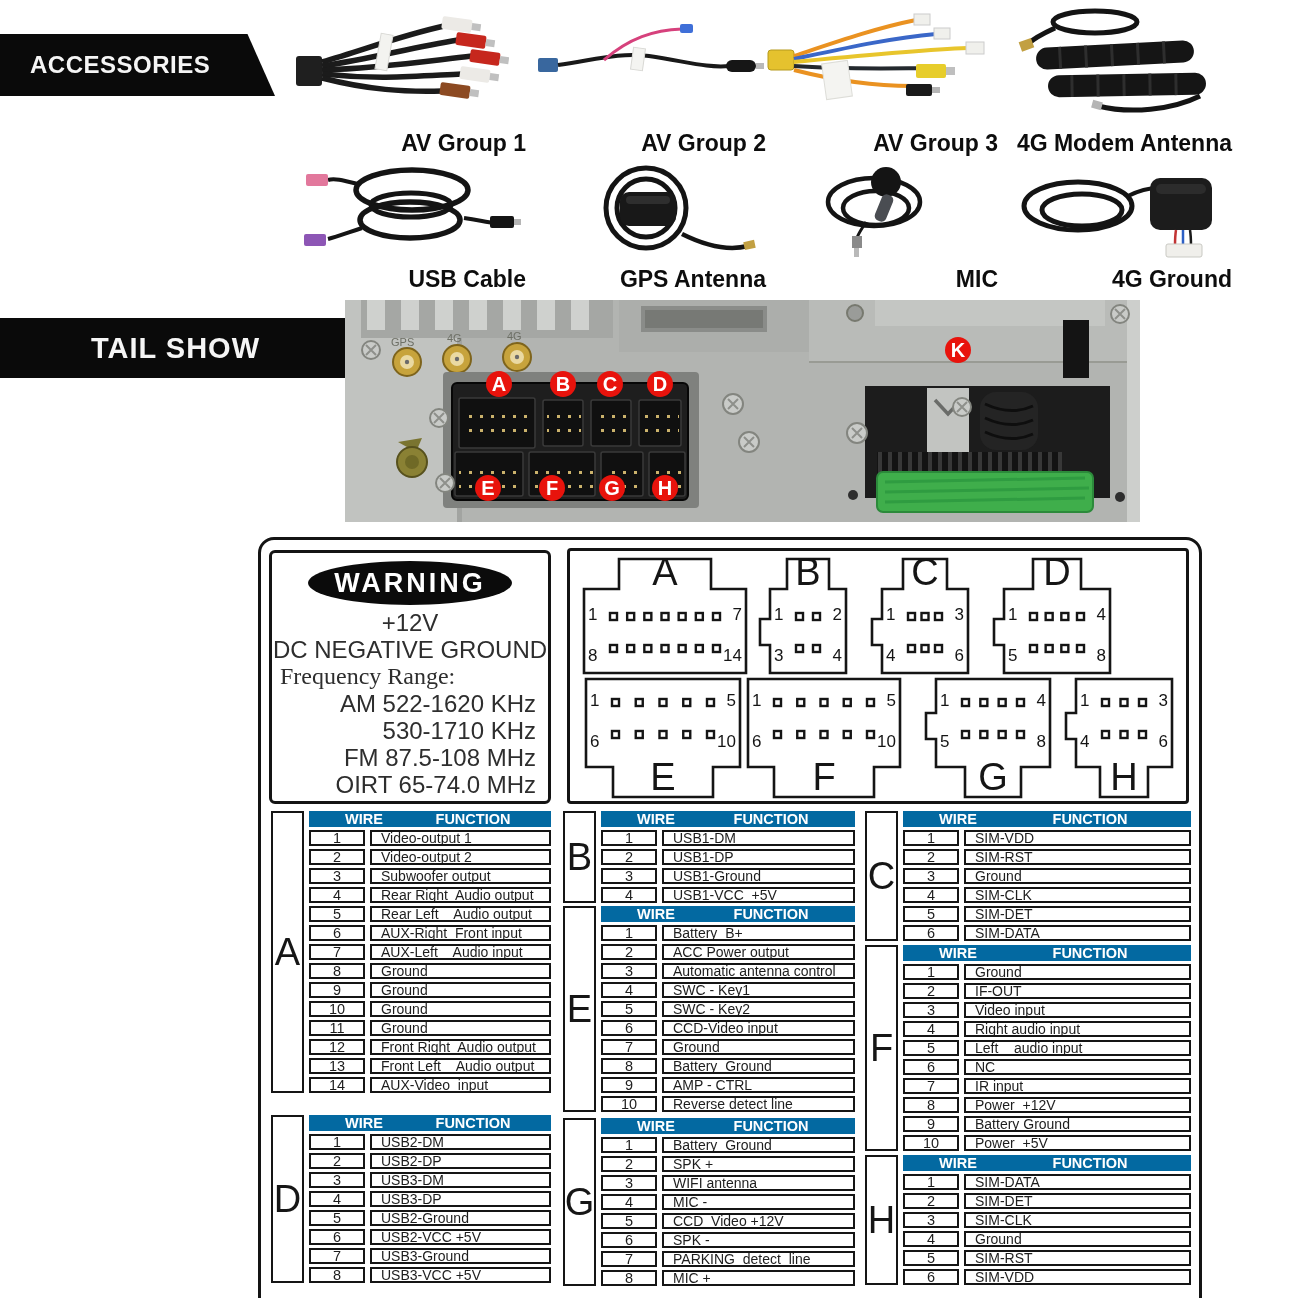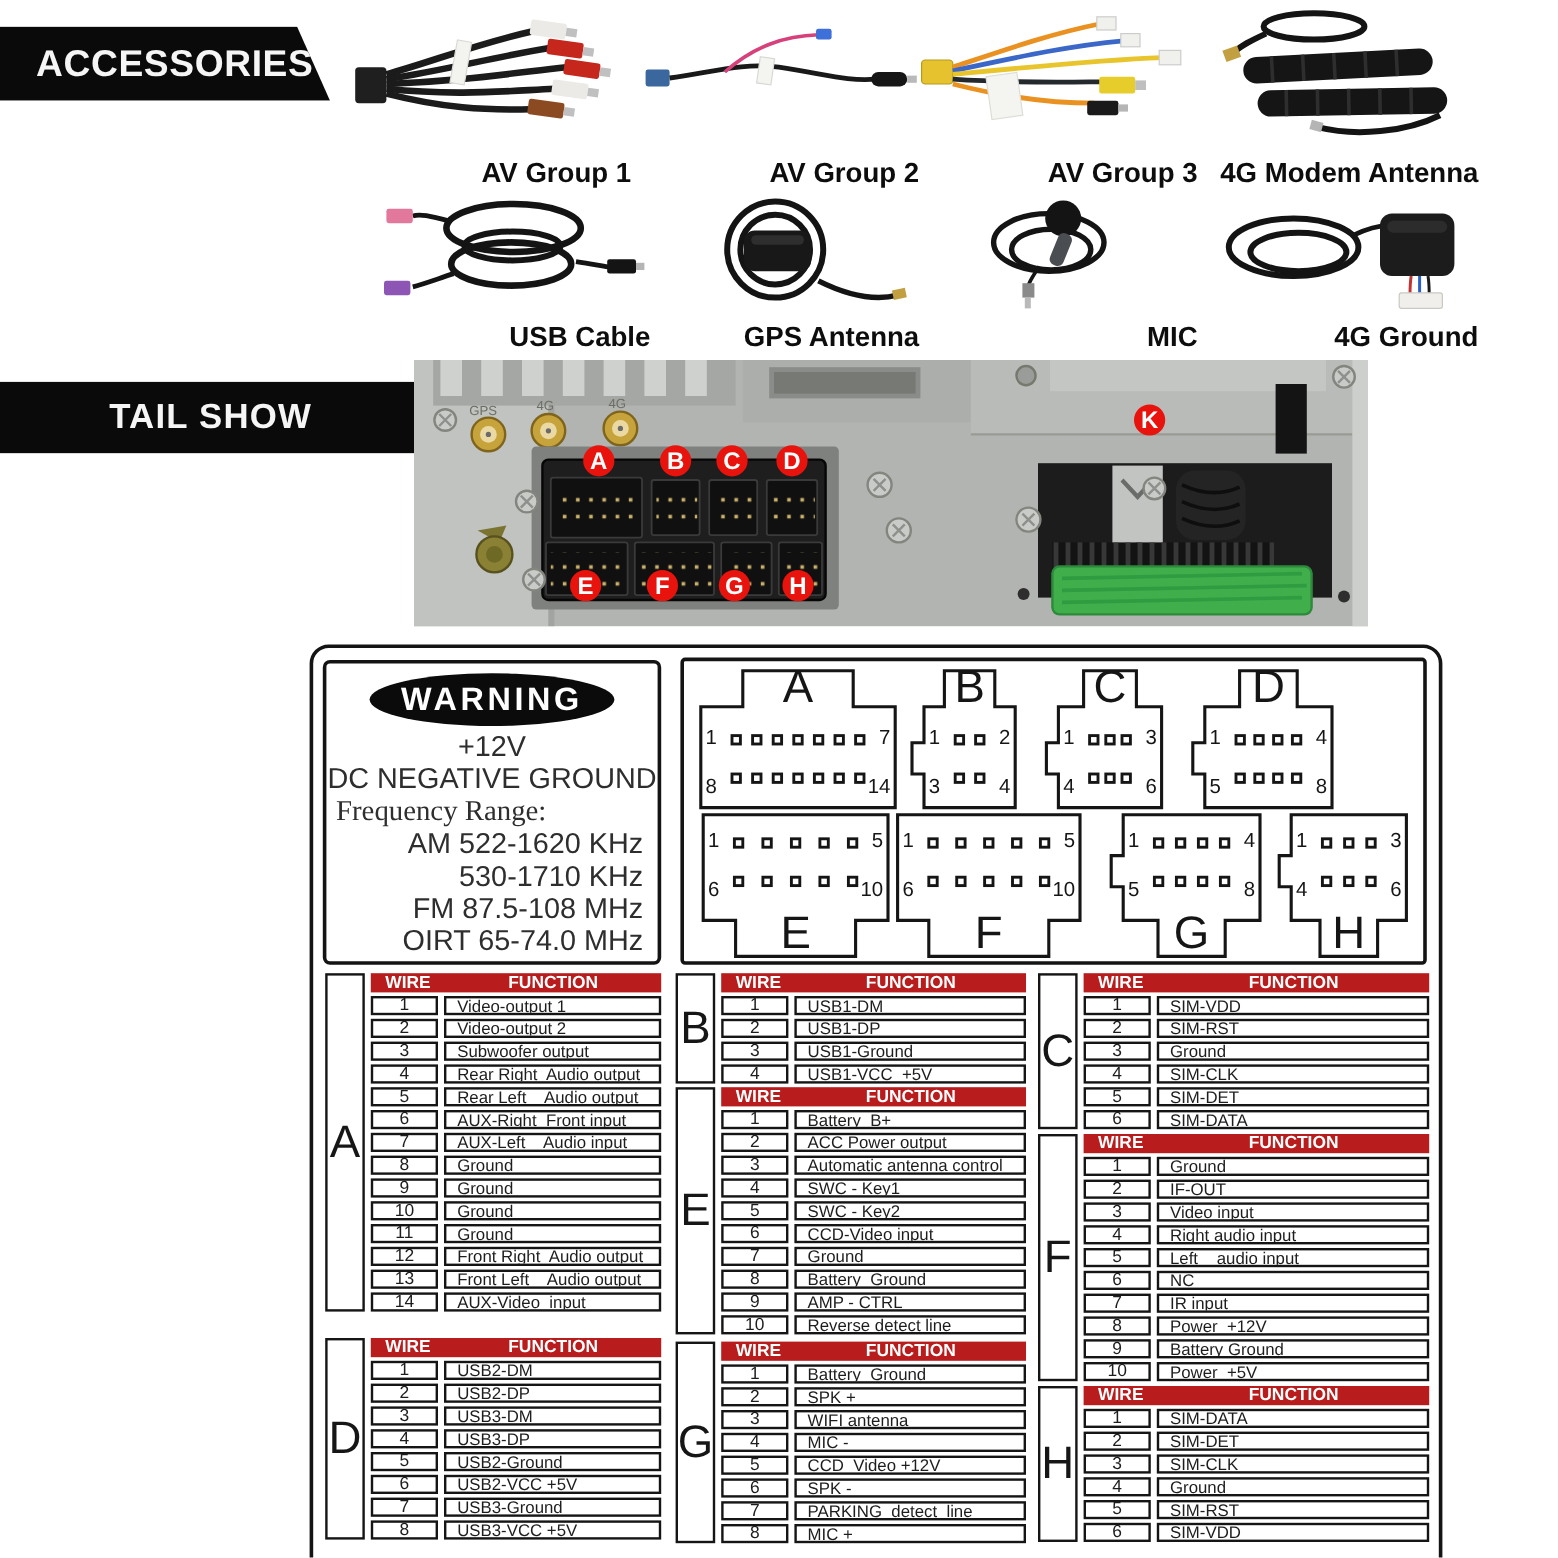--- a/index.html
+++ b/index.html
@@ -1,21 +1,21 @@
 <!DOCTYPE html>
 <html><head>
 <meta charset="utf-8">
 <style>
   html,body{margin:0;padding:0;}
   body{width:1298px;height:1298px;background:#ffffff;font-family:"Liberation Sans",sans-serif;position:relative;overflow:hidden;}
   .abs{position:absolute;}
 
   
   .banner{position:absolute;background:#0a0a0a;color:#f5f5f5;display:flex;align-items:center;}
-  #accessories-banner{left:0;top:22px;width:240px;height:62px;clip-path:polygon(0 0,90% 0,100% 100%,0 100%);font-size:31px;font-weight:bold;letter-spacing:.5px;padding-left:30px;width:245px;}
+  #accessories-banner{left:0;top:34px;width:240px;height:62px;clip-path:polygon(0 0,90% 0,100% 100%,0 100%);font-size:24px;font-weight:bold;letter-spacing:.5px;padding-left:30px;width:245px;}
   #tail-banner{left:0;top:318px;width:315px;height:60px;clip-path:polygon(0 0,86% 0,100% 50%,90% 100%,0 100%);font-size:29px;font-weight:bold;letter-spacing:1px;padding-left:91px;}
 
   
   .acc-cell{position:absolute;width:232px;text-align:right;}
   .acc-img{width:232px;}
   .acc-label{font-size:23px;font-weight:600;color:#0d0d0d;margin-top:2px;}
 
   
   #tail-photo{left:345px;top:300px;width:795px;height:222px;}
 
@@ -25,21 +25,21 @@
   #warning-oval{width:204px;height:44px;background:#0b0b0b;border-radius:50%;margin:8px auto 4px auto;color:#fff;font-size:27px;font-weight:bold;letter-spacing:3px;line-height:44px;}
   .warn-line{font-size:24px;line-height:27px;}
   .warn-left{text-align:left;padding-left:8px;font-family:Liberation Serif, serif;}
   .warn-right{text-align:right;padding-right:12px;}
   #diagram-box{left:306px;top:8px;width:622px;height:256px;border:3px solid #141414;border-radius:4px;box-sizing:border-box;}
 
   
   .wire-table{position:absolute;display:flex;align-items:stretch;}
   .letter-box{width:33px;border:2.6px solid #151515;margin-right:5px;display:flex;align-items:center;justify-content:center;font-size:38px;color:#161616;background:#fff;box-sizing:border-box;}
   .rows-box{flex:1;display:flex;flex-direction:column;gap:3px;}
-  .wt-header{height:16px;background:#b91c1c;color:#fff;display:flex;font-weight:bold;font-size:14.5px;line-height:16px;}
+  .wt-header{height:16px;background:#0369a1;color:#fff;display:flex;font-weight:bold;font-size:14.5px;line-height:16px;padding-left:24px;}
   .h-wire{width:62px;text-align:center;}
   .h-func{flex:1;text-align:center;}
   .wt-row{height:16px;display:flex;gap:5px;}
   .wire-cell{width:56px;border:2px solid #151515;box-sizing:border-box;text-align:center;font-size:14.5px;line-height:12px;color:#1d1d1d;}
   .func-cell{flex:1;border:2px solid #151515;box-sizing:border-box;padding-left:9px;font-size:14px;line-height:12px;color:#1d1d1d;white-space:pre;overflow:hidden;}
 </style>
 </head>
 <body>
 
 <div class="banner" id="accessories-banner">
@@ -124,21 +124,21 @@
     <g transform="rotate(-1 125 79)">
       <rect x="48" y="68" width="158" height="22" rx="11" fill="#151515"></rect>
       <path d="M72,68 v22 M98,68 v22 M124,68 v22 M150,68 v22 M176,68 v22" stroke="#2e2e2e" stroke-width="3"></path>
     </g>
     <path d="M200,90 C172,104 130,108 98,100" stroke="#141414" stroke-width="5" fill="none"></path>
     <rect x="92" y="95" width="10" height="8" fill="#b5b5b5" transform="rotate(15 97 99)"></rect>
   </svg>
   <div class="acc-label">4G Modem Antenna</div>
 </div>
 
-<div class="acc-cell" style="left:310px;top:156px;">
+<div class="acc-cell" style="left:294px;top:156px;">
   <svg class="acc-img" height="104" viewBox="0 0 232 104">
     <ellipse cx="118" cy="34" rx="56" ry="20" stroke="#141414" stroke-width="5.5" fill="none"></ellipse>
     <ellipse cx="117" cy="49" rx="40" ry="12" stroke="#141414" stroke-width="5" fill="none"></ellipse>
     <ellipse cx="116" cy="64" rx="50" ry="18" stroke="#141414" stroke-width="5.5" fill="none"></ellipse>
     <path d="M64,28 C48,24 40,22 34,24" stroke="#141414" stroke-width="4" fill="none"></path>
     <rect x="12" y="18" width="22" height="12" rx="2" fill="#e2789c"></rect>
     <path d="M68,72 C50,78 42,81 34,83" stroke="#141414" stroke-width="4" fill="none"></path>
     <rect x="10" y="78" width="22" height="12" rx="2" fill="#8d56b5"></rect>
     <path d="M170,62 C184,64 192,66 200,67" stroke="#141414" stroke-width="4" fill="none"></path>
     <rect x="196" y="60" width="24" height="12" rx="2" fill="#141414"></rect>

